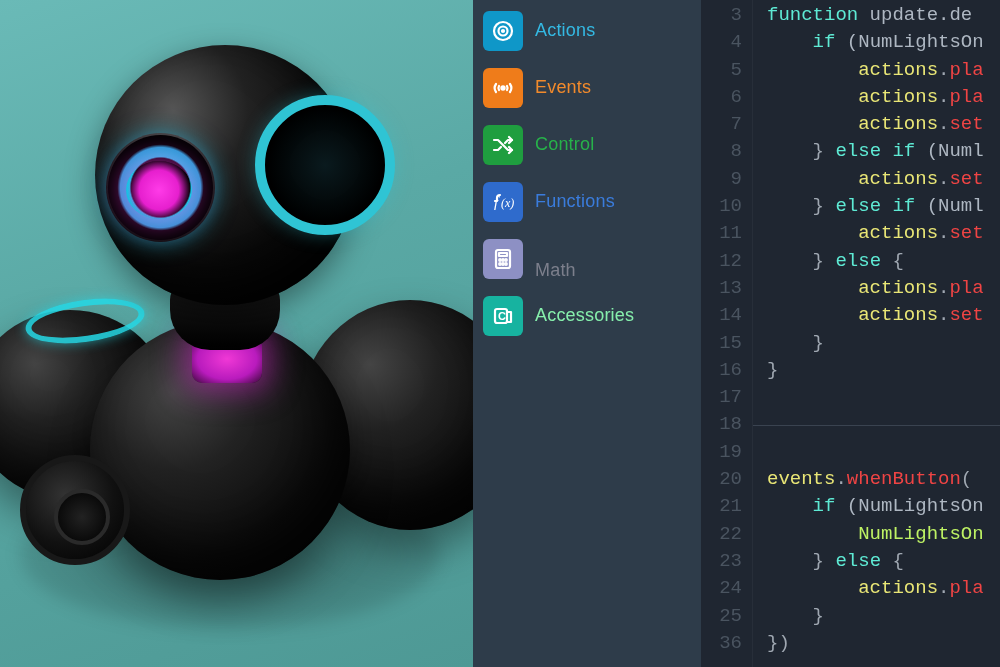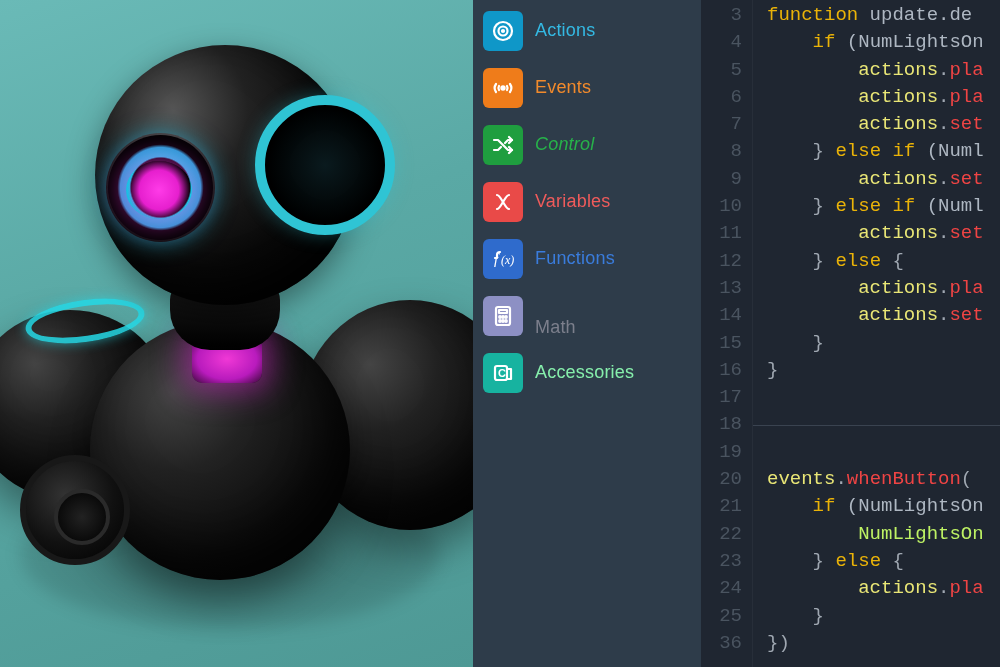--- a/index.html
+++ b/index.html
@@ -168,21 +168,21 @@
     user-select: none;
     border-right: 1px solid rgba(255,255,255,0.04);
   }
   .code {
     flex: 1;
     padding: 2px 0 0 14px;
     white-space: pre;
     color: #aeb7c2;
   }
   .ln { height: 27.3px; }
-  .tok-kw { color: #eab308; }
+  .tok-kw { color: #5eead4; }
   .tok-pl { color: #aeb7c2; }
   .tok-obj { color: #e9e676; }
   .tok-fn { color: #ef4444; }
   .tok-punc { color: #a0a8b2; }
   .tok-id { color: #bef264; }
   .rule {
     position: absolute;
     left: 52px; right: 0;
     top: calc(2px + 27.3px * 15 + 13px);
     height: 0;
@@ -234,30 +234,21 @@
     <div class="cat">
       <div class="cat-icon" style="background: rgb(31, 158, 63);">
         <svg xmlns="http://www.w3.org/2000/svg" width="24" height="24" viewBox="0 0 24 24" fill="none" stroke="#fff" stroke-width="2.2" stroke-linecap="round" stroke-linejoin="round">
           <path d="M3 7h4l10 10h4"></path>
           <path d="M3 17h4l3-3"></path>
           <path d="M14 10l3-3h4"></path>
           <polyline points="18 4 21 7 18 10"></polyline>
           <polyline points="18 14 21 17 18 20"></polyline>
         </svg>
       </div>
-      <span class="cat-label" style="color: rgb(39, 178, 74); font-style: italic;">Control</span>
-    </div>
-    <div class="cat">
-      <div class="cat-icon" style="background: rgb(233, 74, 72);">
-        <svg xmlns="http://www.w3.org/2000/svg" width="24" height="24" viewBox="0 0 24 24" fill="none" stroke="#fff" stroke-width="2.2" stroke-linecap="round" stroke-linejoin="round">
-          <path d="M6 5c2 0 3 2 6 7s4 7 6 7"></path>
-          <path d="M18 5c-2 0-3 2-6 7s-4 7-6 7"></path>
-        </svg>
-      </div>
-      <span class="cat-label" style="color: rgb(239, 91, 91);">Variables</span>
+      <span class="cat-label" style="color: rgb(39, 178, 74);">Control</span>
     </div>
     <div class="cat">
       <div class="cat-icon" style="background: rgb(47, 107, 204);">
         <svg xmlns="http://www.w3.org/2000/svg" width="24" height="24" viewBox="0 0 24 24" fill="none" stroke="#fff" stroke-width="2.2" stroke-linecap="round" stroke-linejoin="round">
           <path d="M9 5c-2 0-3 1-3 3v3H4"></path>
           <path d="M6 11v5c0 2-1 3-3 3" opacity="0"></path>
           <path d="M6 11v5c0 2 1 3 3 3" opacity="0"></path>
           <text x="3" y="17" fill="#fff" stroke="none" font-family="Georgia,serif" font-style="italic" font-size="15">f</text>
           <text x="10" y="17" fill="#fff" stroke="none" font-family="Georgia,serif" font-style="italic" font-size="12">(x)</text>
         </svg>

